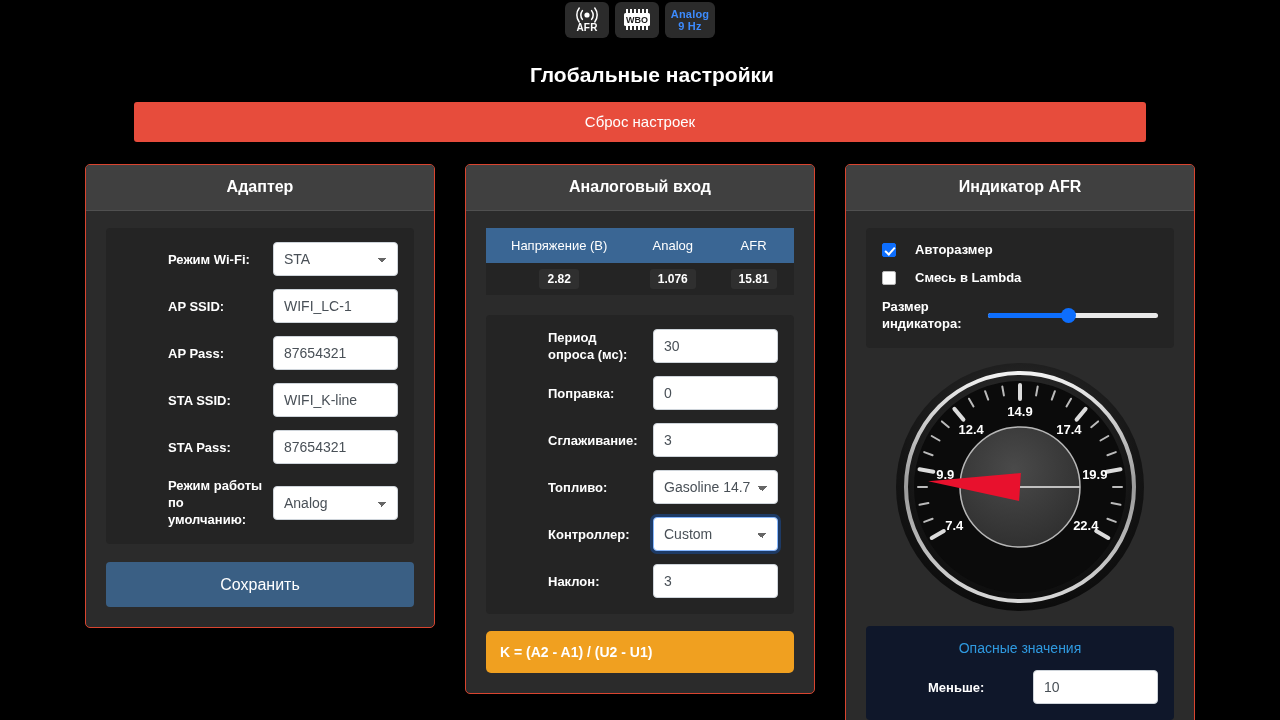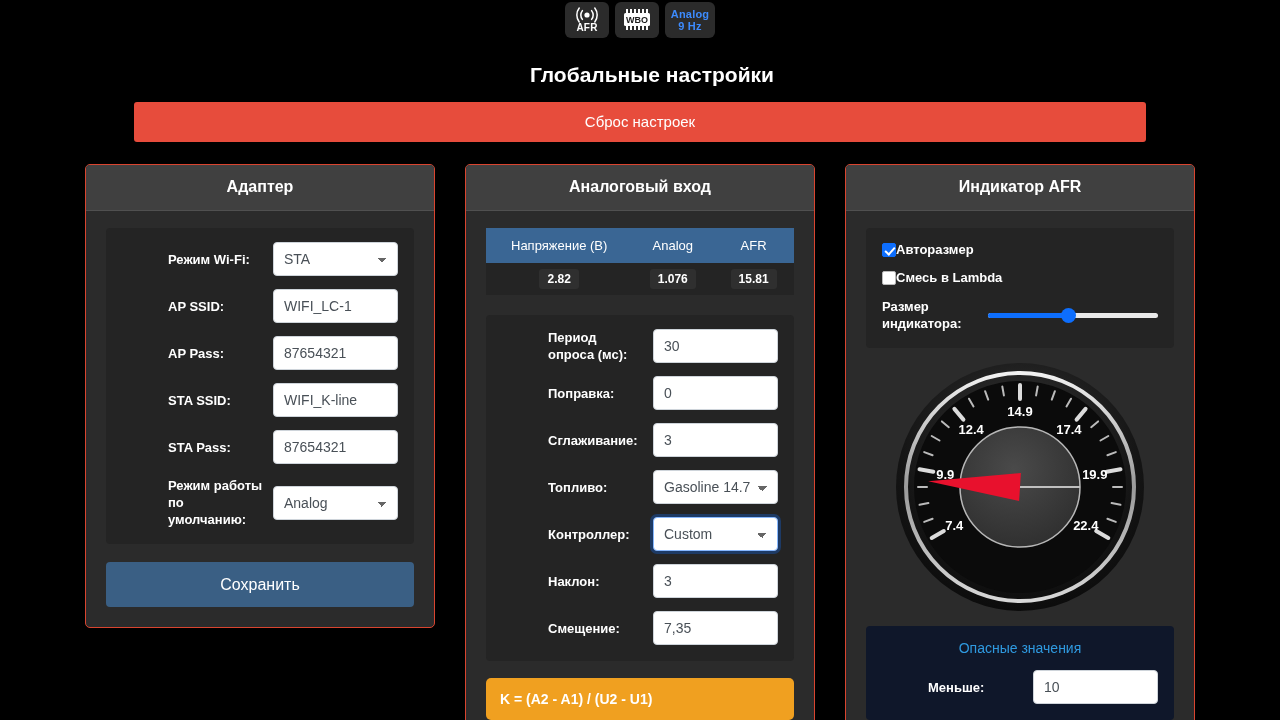--- a/index.html
+++ b/index.html
@@ -113,21 +113,21 @@
     display: inline-block; background: #2f2f2f; color: #ffffff;
     font-size: 12px; font-weight: bold; border-radius: 3px; padding: 3px 8px;
   }
   .formula-bar {
     margin-top: 17px; background: #f0a020; color: #ffffff;
     font-size: 14px; font-weight: bold; border-radius: 5px;
     padding: 13px 14px;
   }
 
   
-  .crow { display: flex; align-items: center; gap: 0; margin-bottom: 13px; }
+  .crow { display: flex; align-items: center; gap: 19px; margin-bottom: 13px; }
   .cbox {
     width: 14px; height: 14px; border-radius: 2px; flex: 0 0 14px;
     background: #ffffff; border: 1px solid #b9b9b9; position: relative;
   }
   .cbox.checked { background: #0d6efd; border-color: #0d6efd; }
   .cbox.checked::after {
     content: ""; position: absolute; left: 4px; top: 1px;
     width: 4px; height: 8px; border: solid #ffffff;
     border-width: 0 2px 2px 0; transform: rotate(42deg);
   }
@@ -311,24 +311,20 @@
                 <option>Custom</option>
               </select>
             </div>
           </div>
 
           <div class="frow">
             <div class="flabel">Наклон:</div>
             <div class="fctl"><input class="inp" value="3" style=""></div>
           </div>
 
-          <div class="frow">
-            <div class="flabel">Смещение:</div>
-            <div class="fctl"><input class="inp" value="7,35" style=""></div>
-          </div>
 
         </div>
 
         <div class="formula-bar">K = (A2 - A1) / (U2 - U1)</div>
       </div>
     </div>
 
     <div class="panel">
       <div class="panel-header">Индикатор AFR</div>
       <div class="panel-body">

